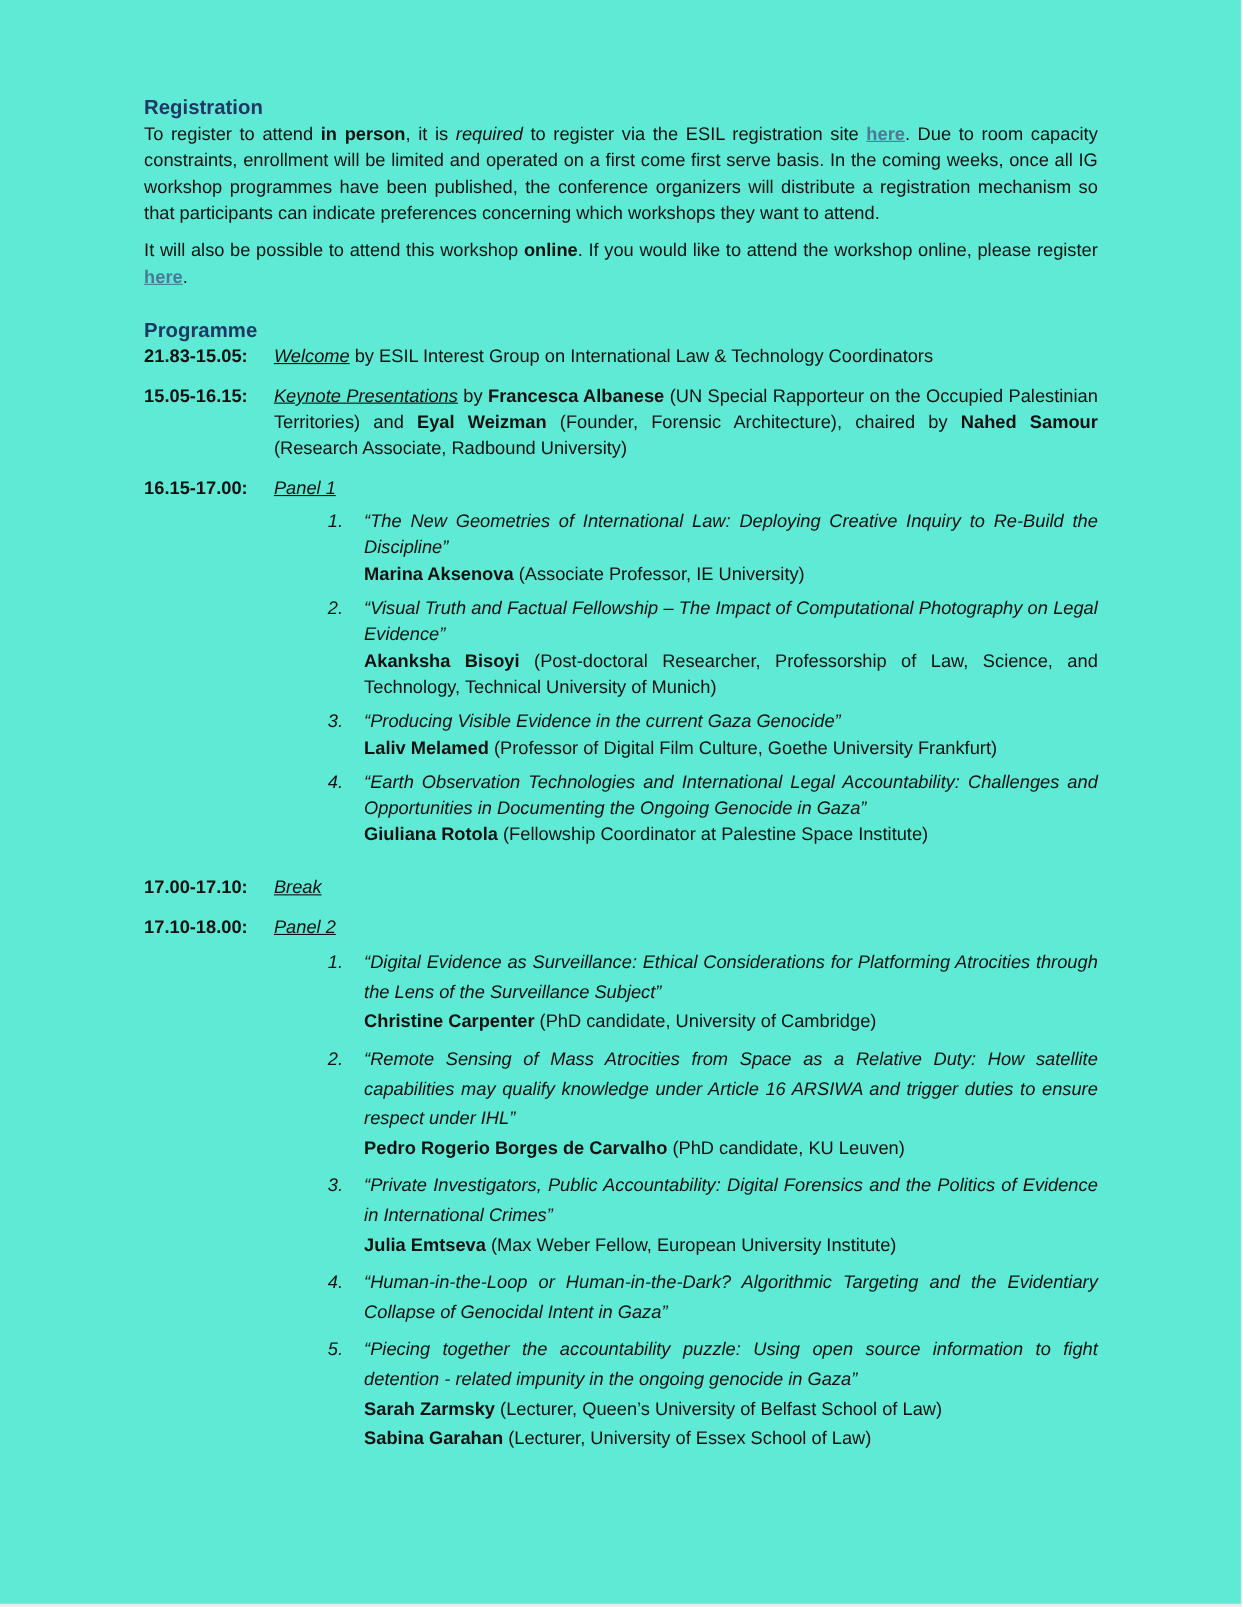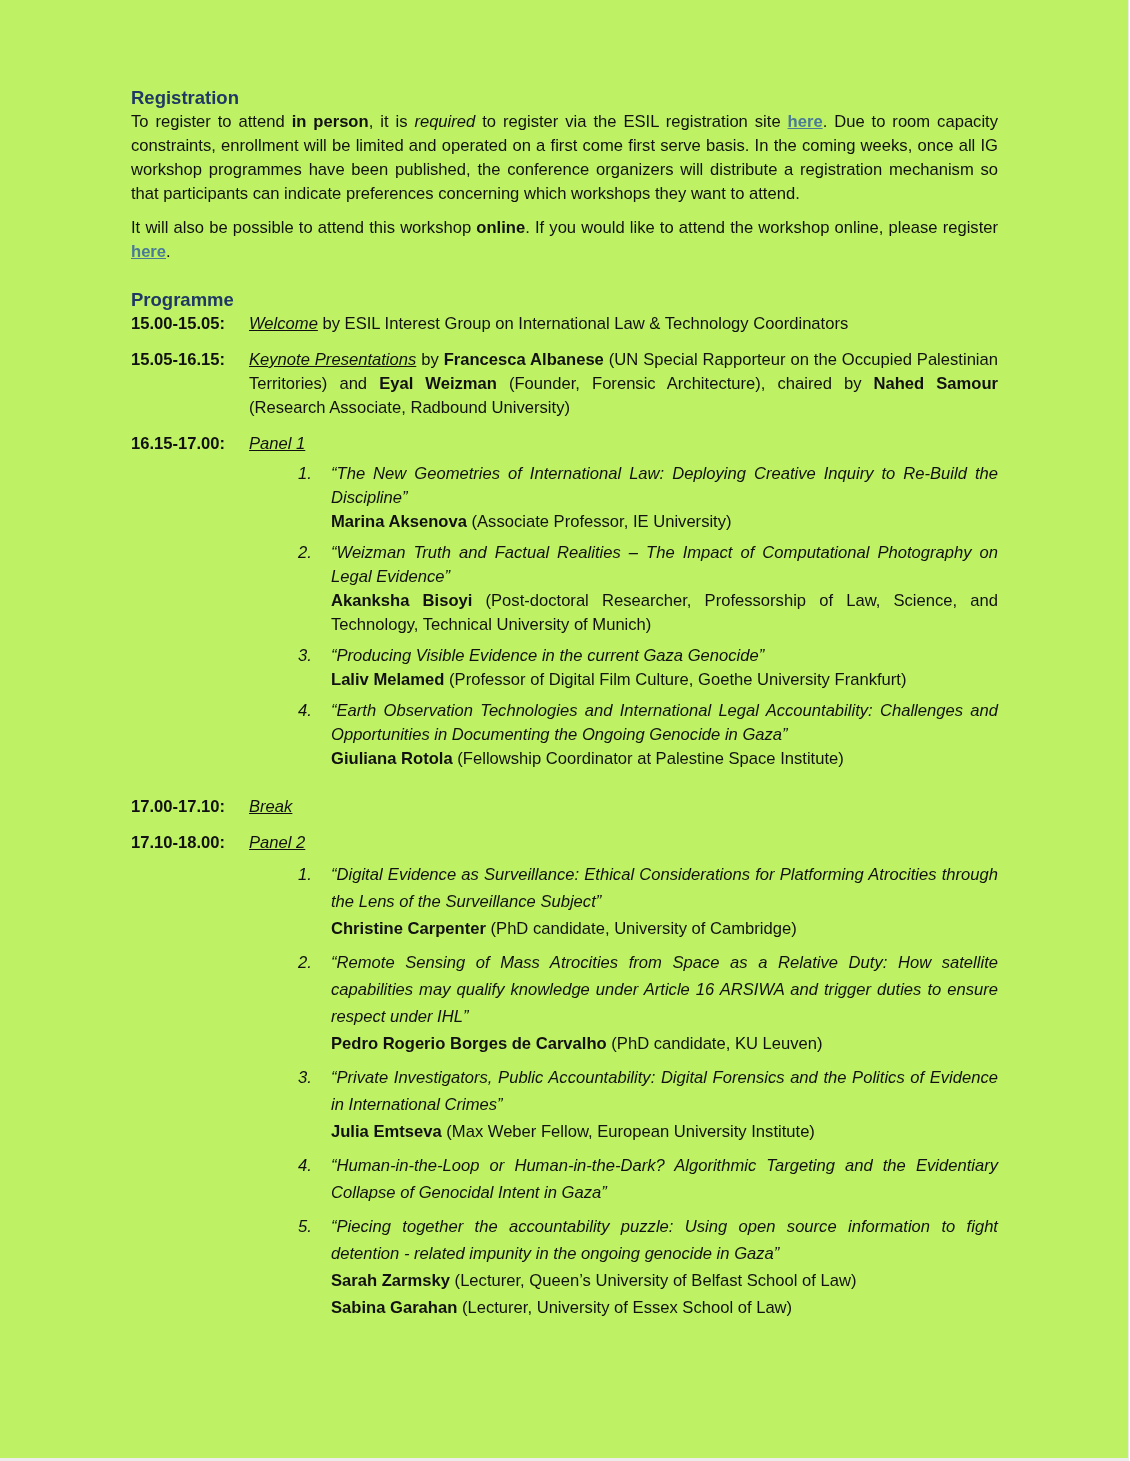--- a/index.html
+++ b/index.html
@@ -1,21 +1,21 @@
 <!DOCTYPE html>
 <html><head>
   <meta charset="utf-8">
   <style>
     html, body { margin: 0; padding: 0; }
     body {
       width: 1130px; height: 1461px; background: #fdfdfd; position: relative; overflow: hidden;
       font-family: "Liberation Sans", "DejaVu Sans", sans-serif; color: #111;
     }
     .page {
-      position: absolute; left: 0; top: 0; width: 1128px; height: 1458px; background: #bef264;
+      position: absolute; left: 0; top: 0; width: 1128px; height: 1458px; background: #5eead4;
       border-right: 1px solid #e9e9e9; border-bottom: 3px solid #ececec;
     }
     .content { position: absolute; left: 131px; top: 86px; width: 867px; font-size: 16.6px; line-height: 24px; }
     h2 { margin: 0; font-size: 18.5px; font-weight: bold; color: #1f3864; line-height: 24px; }
     p { margin: 0; text-align: justify; }
     .para2 { margin-top: 10px; }
     a.link { color: #4a7a96; font-weight: bold; text-decoration: underline; }
     .prog-title { margin-top: 24px; }
     .row { position: relative; padding-left: 118px; text-align: justify; }
     .row .time { position: absolute; left: 0; top: 0; font-weight: bold; }
@@ -38,42 +38,42 @@
 <div class="page">
   <div class="content">
 
     <h2>Registration</h2>
     <p><span>To register to attend </span><b>in person</b><span>, it is </span><i>required</i><span> to register via the ESIL registration site </span><a class="link">here</a><span>.  Due to room capacity constraints, enrollment will be limited and operated on a first come first serve basis. In the coming weeks, once all IG workshop programmes have been published, the conference organizers will distribute a registration mechanism so that participants can indicate preferences concerning which workshops they want to attend.</span></p>
     <p class="para2"><span>It will also be possible to attend this workshop </span><b>online</b><span>. If you would like to attend the workshop online, please register </span><a class="link">here</a><span>.</span></p>
 
     <h2 class="prog-title">Programme</h2>
 
     <div class="row">
-      <span class="time">15.00-15.05:</span>
+      <span class="time">21.83-15.05:</span>
       <div><span class="u">Welcome</span><span> by ESIL Interest Group on International Law &amp; Technology Coordinators</span></div>
     </div>
 
     <div class="row gap1">
       <span class="time">15.05-16.15:</span>
       <div><span class="u">Keynote Presentations</span><span> by </span><b>Francesca Albanese</b><span> (UN Special Rapporteur on the Occupied Palestinian Territories) and </span><b>Eyal Weizman</b><span> (Founder, Forensic Architecture), chaired by </span><b>Nahed Samour</b><span> (Research Associate, Radbound University)</span></div>
     </div>
 
     <div class="row gap1">
       <span class="time">16.15-17.00:</span>
       <div><span class="u">Panel 1</span></div>
     </div>
     <div class="items" id="panel1-items">
         <div class="item">
           <span class="num">1.</span>
           <span class="title">“The New Geometries of International Law: Deploying Creative Inquiry to Re-Build the Discipline”</span>
           <div><b>Marina Aksenova</b><span> (Associate Professor, IE University)</span></div>
         </div>
         <div class="item">
           <span class="num">2.</span>
-          <span class="title">“Weizman Truth and Factual Realities – The Impact of Computational Photography on Legal Evidence”</span>
+          <span class="title">“Visual Truth and Factual Fellowship – The Impact of Computational Photography on Legal Evidence”</span>
           <div><b>Akanksha Bisoyi</b><span> (Post-doctoral Researcher, Professorship of Law, Science, and Technology, Technical University of Munich)</span></div>
         </div>
         <div class="item">
           <span class="num">3.</span>
           <span class="title">“Producing Visible Evidence in the current Gaza Genocide”</span>
           <div><b>Laliv Melamed</b><span> (Professor of Digital Film Culture, Goethe University Frankfurt)</span></div>
         </div>
         <div class="item">
           <span class="num">4.</span>
           <span class="title">“Earth Observation Technologies and International Legal Accountability: Challenges and Opportunities in Documenting the Ongoing Genocide in Gaza”</span>

